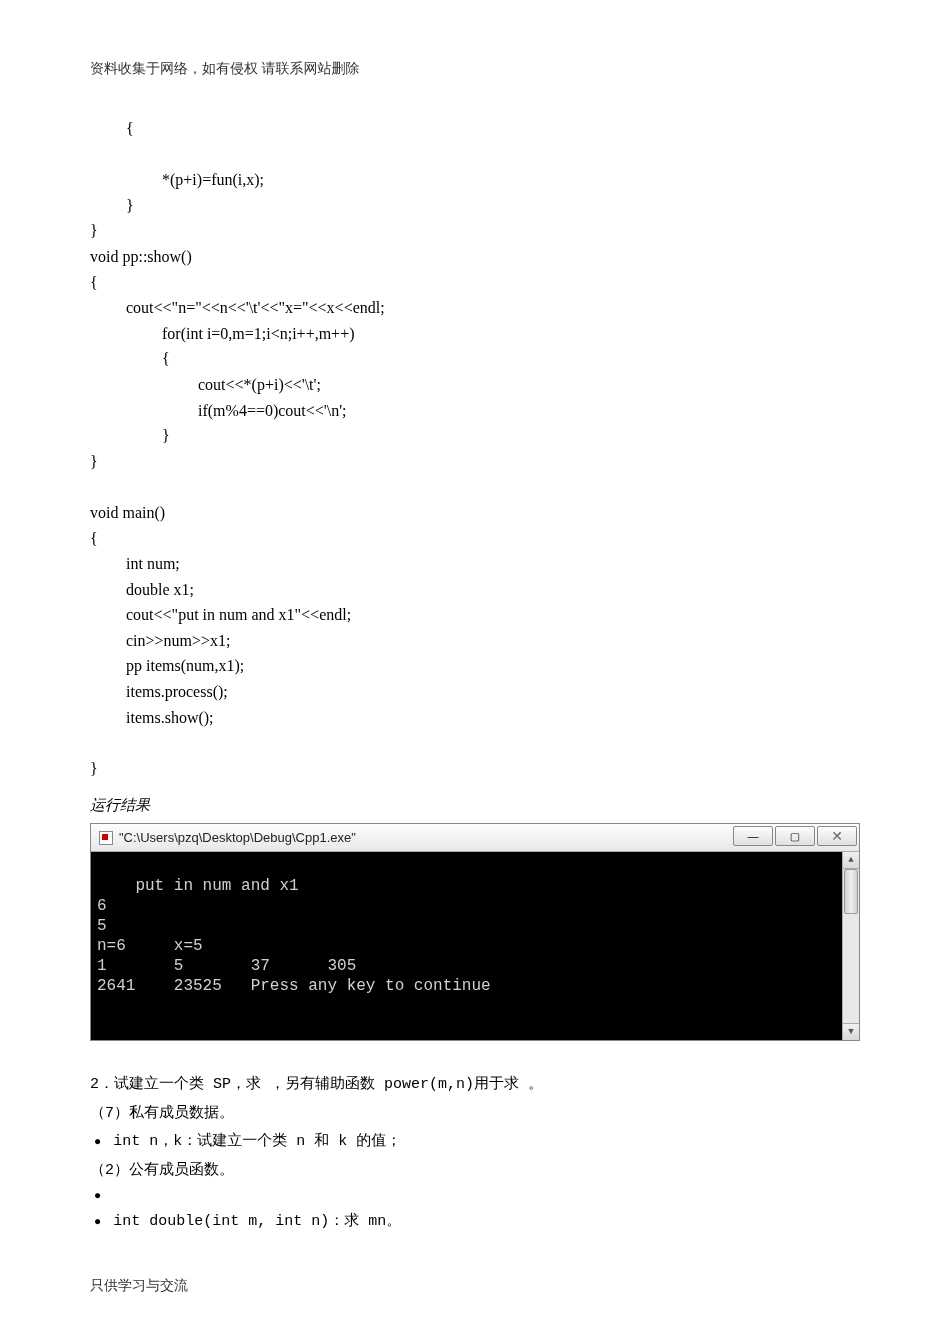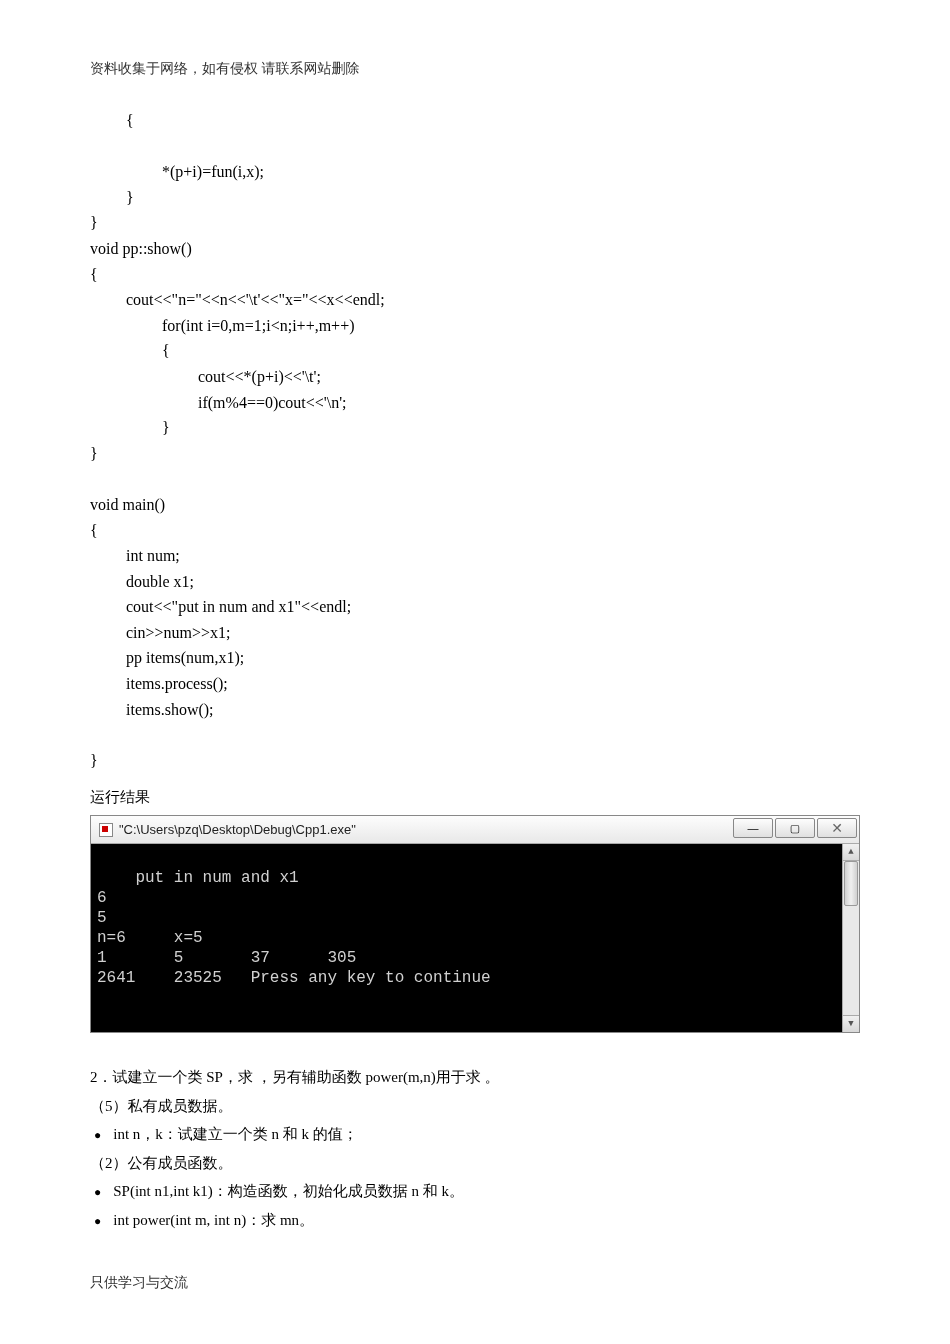--- a/index.html
+++ b/index.html
@@ -7,32 +7,33 @@
       width: 950px;
       background: #fff;
       font-family: "SimSun", "宋体", serif;
       padding: 60px 90px;
       font-size: 15px;
       color: #000;
     }
     .header {
       font-size: 14px;
       color: #333;
-      margin-bottom: 30px;
+      margin-bottom: 38px;
     }
     .code-section {
       font-family: "Times New Roman", serif;
       font-size: 16px;
       line-height: 1.6;
       white-space: pre;
       margin-bottom: 15px;
     }
     .run-result {
       font-size: 15px;
       margin-bottom: 8px;
+      font-style: italic;
     }
     .console-window {
       border: 1px solid #888;
       margin-bottom: 30px;
     }
     .titlebar {
       background: linear-gradient(to bottom, #fdfdfd, #e8e8e8);
       border-bottom: 1px solid #aaa;
       display: flex;
       justify-content: space-between;
@@ -124,20 +125,21 @@
       justify-content: center;
       font-size: 9px;
       color: #555;
     }
     .scrollbar-arrow.up { top: 0; border-bottom: 1px solid #aaa; }
     .scrollbar-arrow.down { bottom: 0; border-top: 1px solid #aaa; }
     .question {
       font-size: 15px;
       line-height: 1.9;
       margin-top: 4px;
+      font-family: Liberation Mono, monospace;
     }
     .question p { margin: 0; }
     .bullet-item {
       display: flex;
       align-items: baseline;
       gap: 12px;
       padding-left: 4px;
     }
     .bullet-dot {
       font-size: 12px;
@@ -182,29 +184,28 @@
     <div class="scrollbar">
       <div class="scrollbar-arrow up">▲</div>
       <div class="scrollbar-thumb"></div>
       <div class="scrollbar-arrow down">▼</div>
     </div>
   </div>
 </div>
 
 <div class="question">
   <p>2．试建立一个类 SP，求  ，另有辅助函数 power(m,n)用于求  。</p>
-  <p>（5）私有成员数据。</p>
+  <p>（7）私有成员数据。</p>
   <div class="bullet-item">
     <span class="bullet-dot">●</span>
     <span>int n，k：试建立一个类 n 和 k 的值；</span>
   </div>
   <p>（2）公有成员函数。</p>
   <div class="bullet-item">
     <span class="bullet-dot">●</span>
-    <span>SP(int n1,int k1)：构造函数，初始化成员数据 n 和 k。</span>
   </div>
   <div class="bullet-item">
     <span class="bullet-dot">●</span>
-    <span>int power(int m, int n)：求 mn。</span>
+    <span>int double(int m, int n)：求 mn。</span>
   </div>
 </div>
 
 <div class="footer">只供学习与交流</div>
 
 </body></html>

